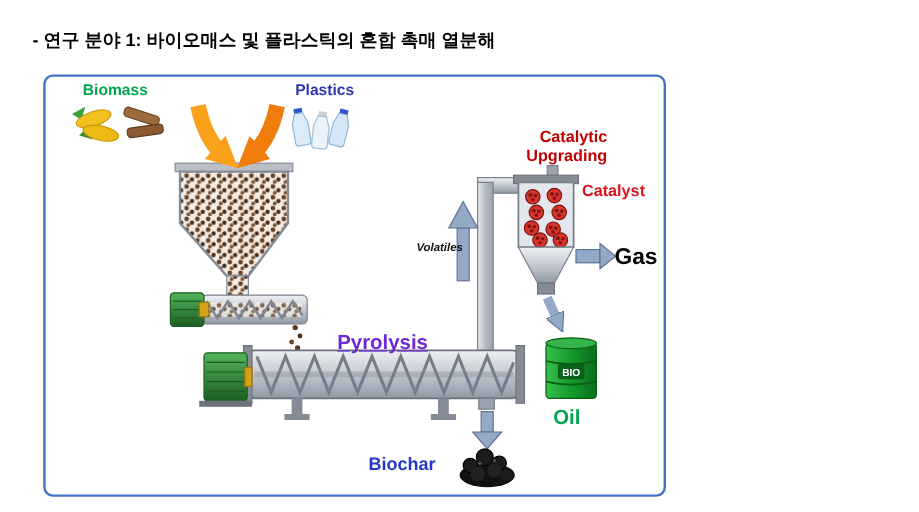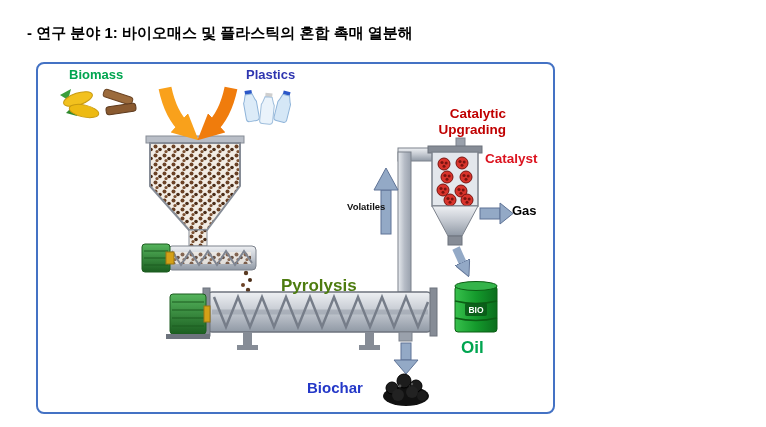--- a/index.html
+++ b/index.html
@@ -5,25 +5,25 @@
   html,body{margin:0;padding:0;background:#fff;}
   .canvas{position:relative;width:766px;height:427px;background:#ffffff;overflow:hidden;
           font-family:"Liberation Sans", sans-serif;}
   .page-title{position:absolute;left:27px;top:24px;font-size:15px;font-weight:bold;color:#000;white-space:nowrap;}
   .diagram-box{position:absolute;left:36px;top:62px;width:519px;height:352px;
                border:2px solid #4472C4;border-radius:8px;background:#fff;box-sizing:border-box;}
   svg.scene{position:absolute;left:0;top:0;}
   .lbl{position:absolute;font-weight:bold;white-space:nowrap;line-height:1.15;}
   #lbl-biomass{left:69px;top:68px;font-size:13px;color:#00A550;}
   #lbl-plastics{left:246px;top:68px;font-size:13px;color:#2E35B0;text-align:center;}
-  #lbl-pyrolysis{left:281px;top:276px;font-size:17px;color:#4d7c0f;}
-  #lbl-volatiles{left:347px;top:202px;font-size:9.5px;color:#111;}
+  #lbl-pyrolysis{left:281px;top:276px;font-size:17px;color:#6d28d9;text-decoration:underline;}
+  #lbl-volatiles{left:347px;top:202px;font-size:9.5px;color:#111;font-style:italic;}
   #lbl-catalytic{left:408px;top:106px;width:98px;text-align:right;font-size:13.5px;color:#C00000;white-space:normal;}
   #lbl-catalyst{left:485px;top:151px;font-size:13.5px;color:#DC1420;}
-  #lbl-gas{left:512px;top:204px;font-size:13px;color:#000;}
+  #lbl-gas{left:512px;top:204px;font-size:19px;color:#000;}
   #lbl-oil{left:461px;top:338px;font-size:17px;color:#00A550;}
   #lbl-biochar{left:307px;top:379px;font-size:15px;color:#2438C8;text-align:center;}
 </style>
 </head>
 <body>
 
 <div class="canvas">
 
   <div class="page-title">- 연구 분야 1: 바이오매스 및 플라스틱의 혼합 촉매 열분해</div>
 

